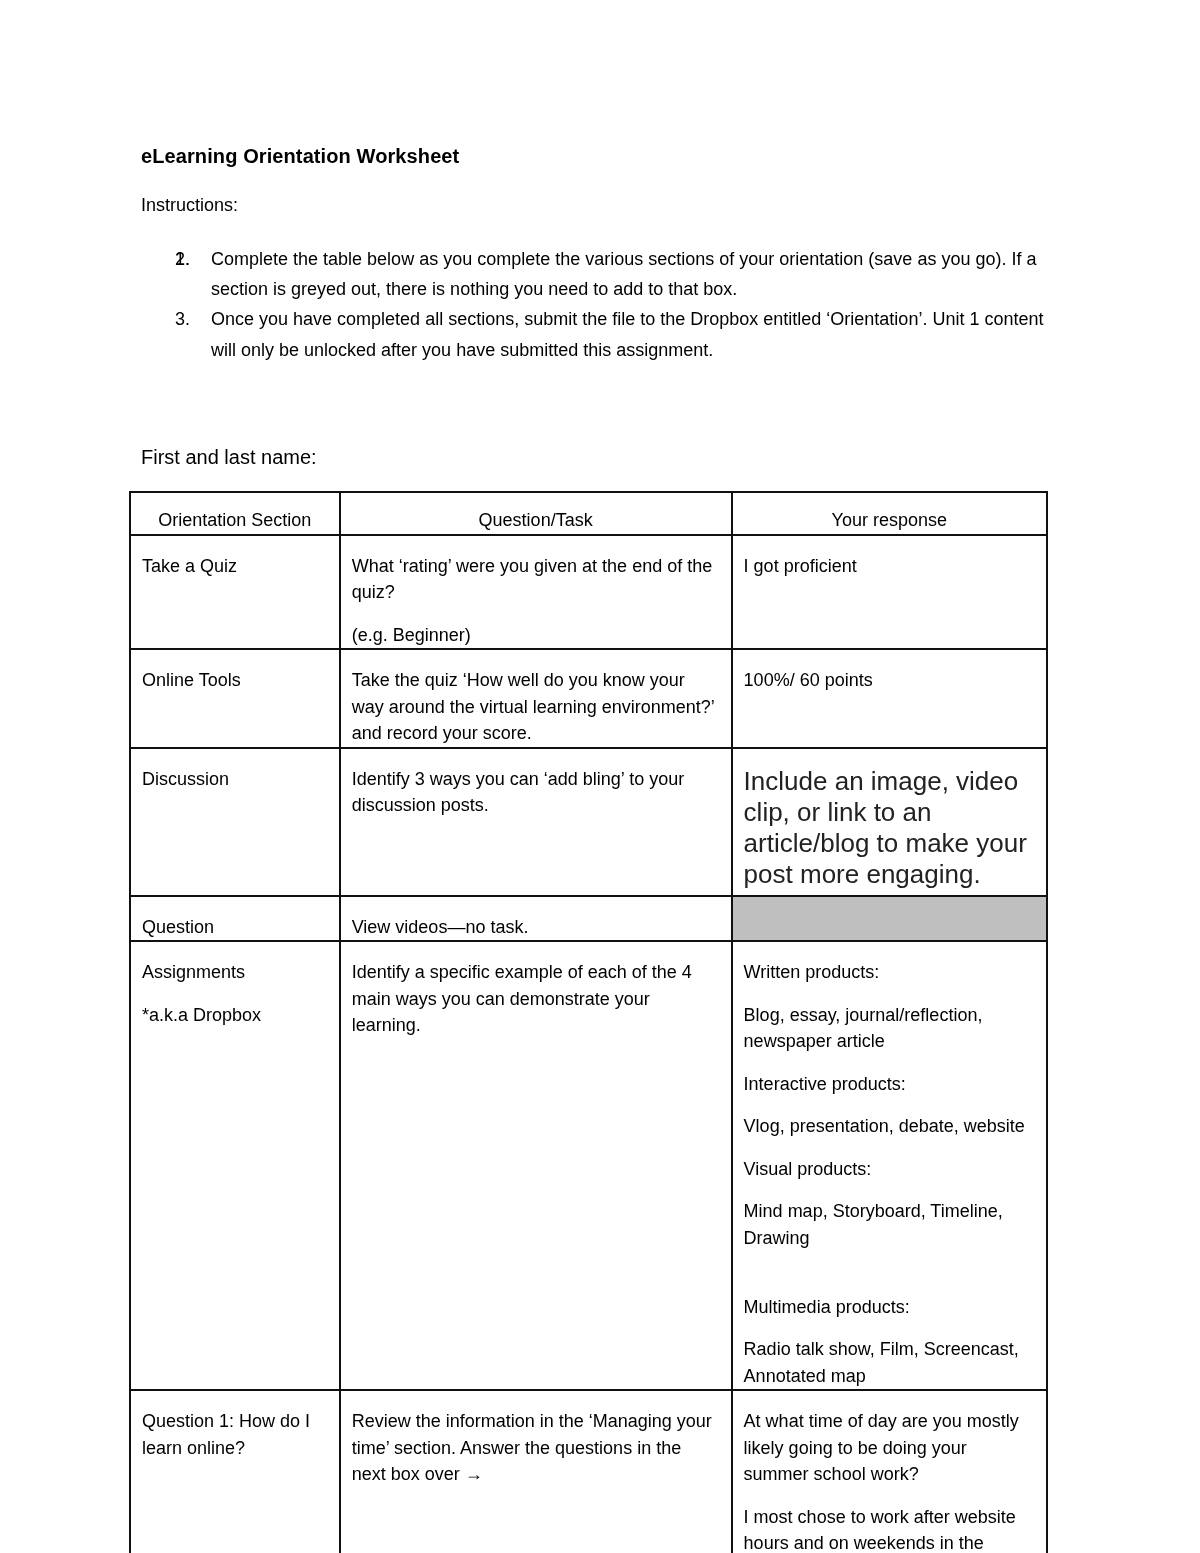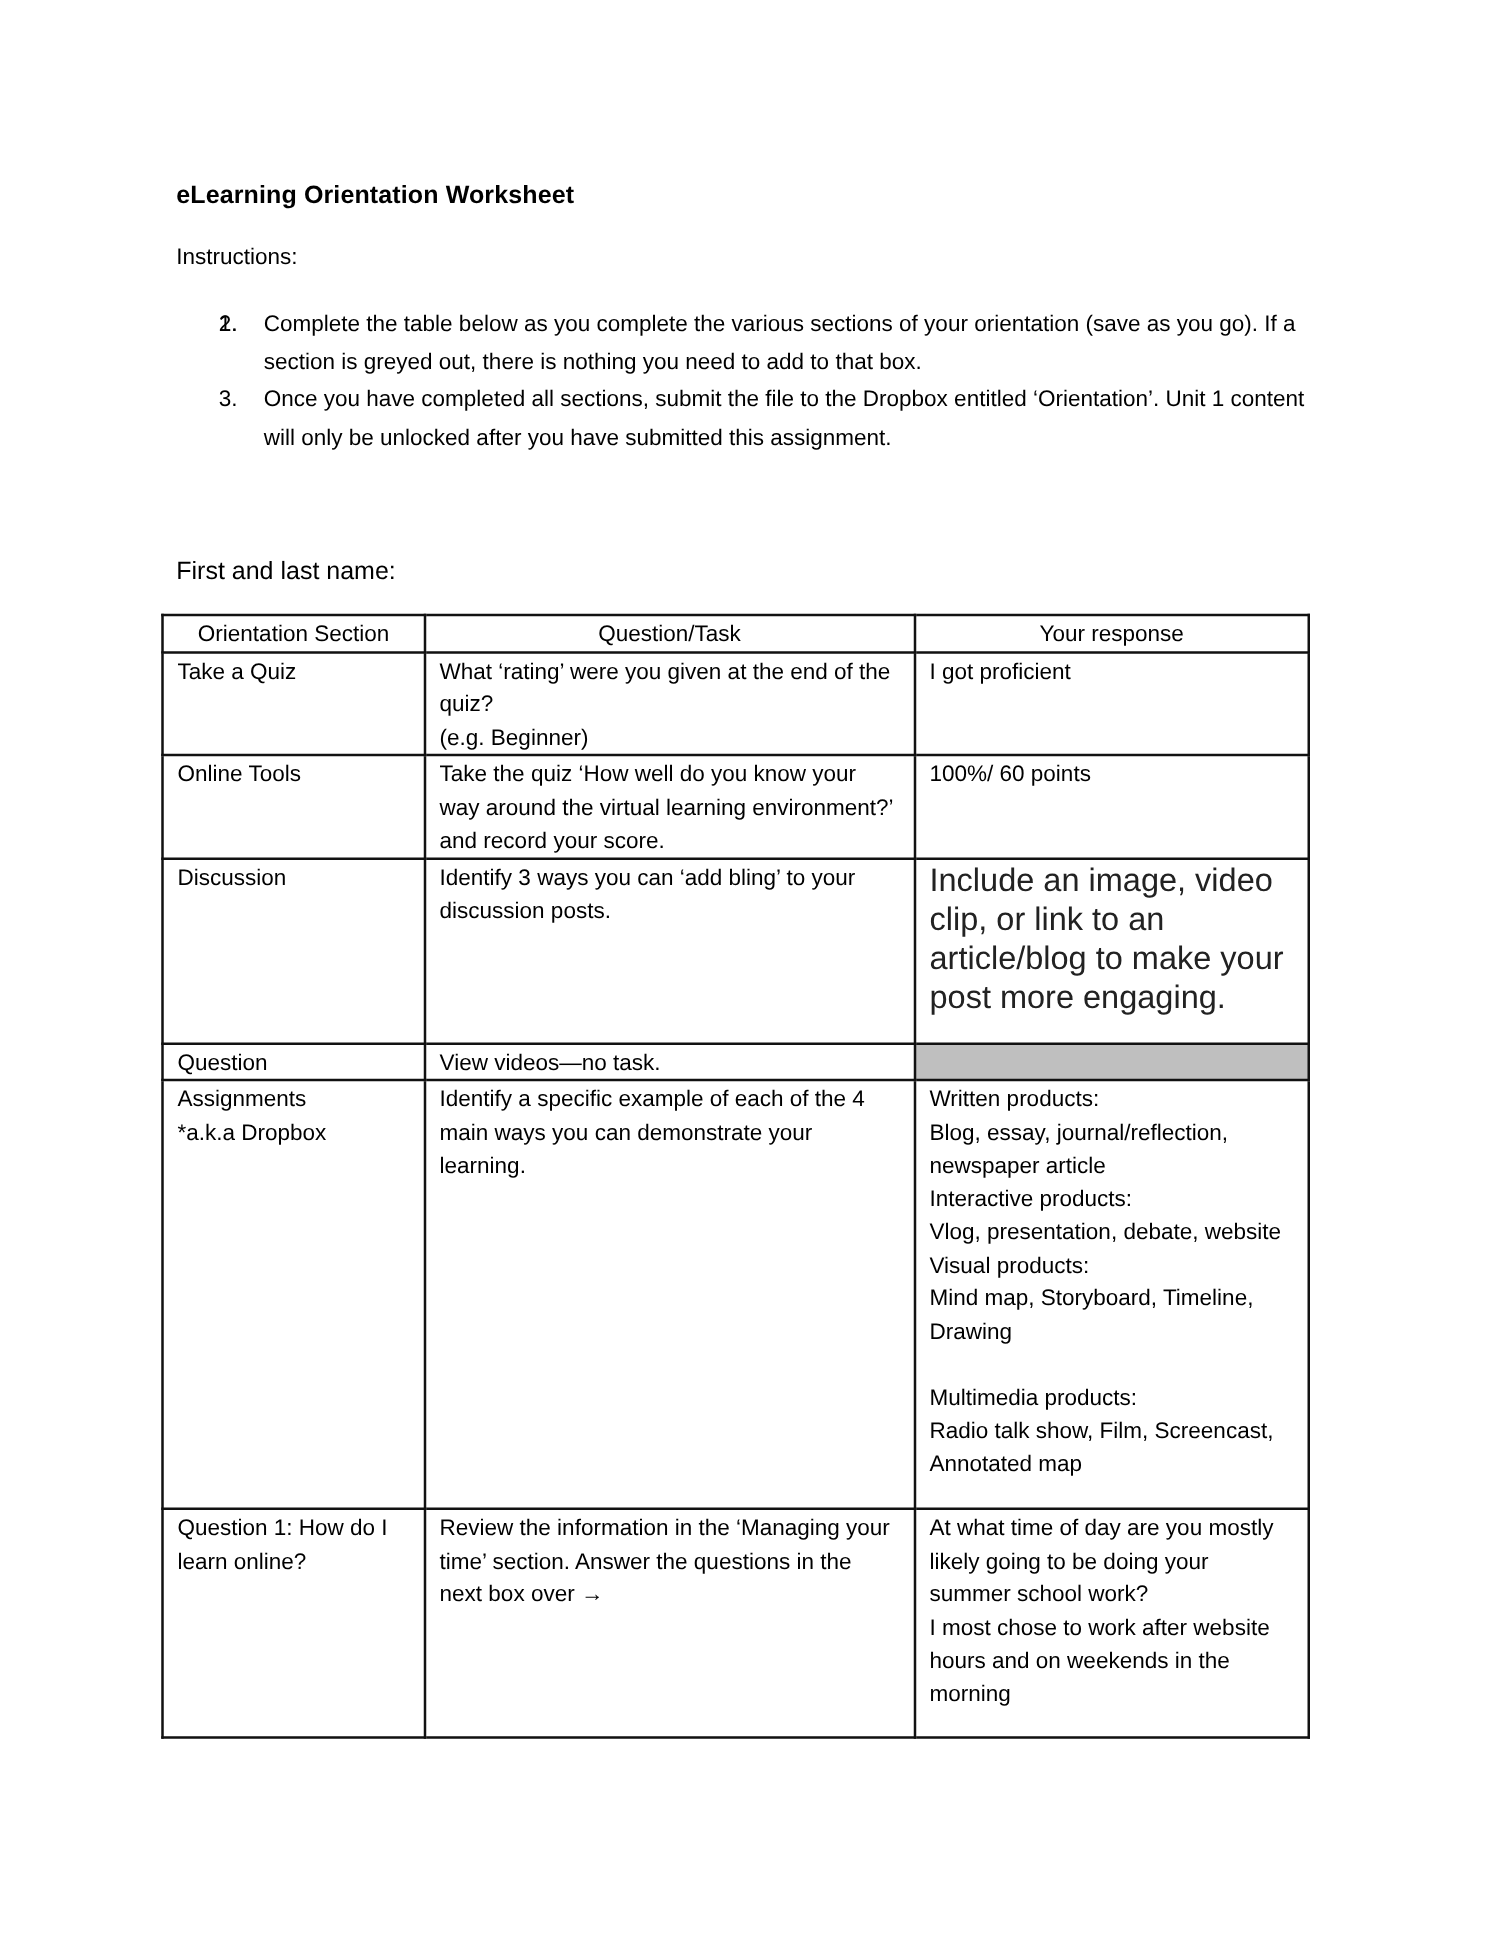--- a/index.html
+++ b/index.html
@@ -38,38 +38,38 @@
       border-collapse: collapse;
       font-size: 18px; line-height: 26.5px;
     }
     table.orient td, table.orient th {
       border: 2px solid #111;
       vertical-align: top;
       padding: 1px 11px 0 11px;
       text-align: left;
       font-weight: normal;
     }
-    table.orient th { text-align: center; padding-top: 1px; }
+    table.orient th { text-align: center; padding-top: 14px; }
     col.c1 { width: 210px; }
     col.c2 { width: 393px; }
     col.c3 { width: 316px; }
     tr.h-header td, tr.h-header th { height: 24px; }
     tr.h-quiz td { height: 77px; }
     tr.h-tools td { height: 77px; }
     tr.h-disc td { height: 145px; }
     tr.h-msg td { height: 24px; }
     tr.h-assign td { height: 340px; }
     tr.h-q1 td { height: 180px; }
     .big-resp {
       font-family: "Liberation Sans", sans-serif;
       font-size: 26px; line-height: 31px; color: #222;
       padding-top: 2px;
     }
     .grey { background: #bfbfbf; }
-    .line { display: block; }
+    .line { display: block; margin-top: 16px; }
     .blank { display: block; height: 26.5px; }
   </style>
 </head>
 <body>
 
 <div class="page">
   <div class="title">eLearning Orientation Worksheet</div>
   <div class="instr-label">Instructions:</div>
 
   <ol class="instr-list">

